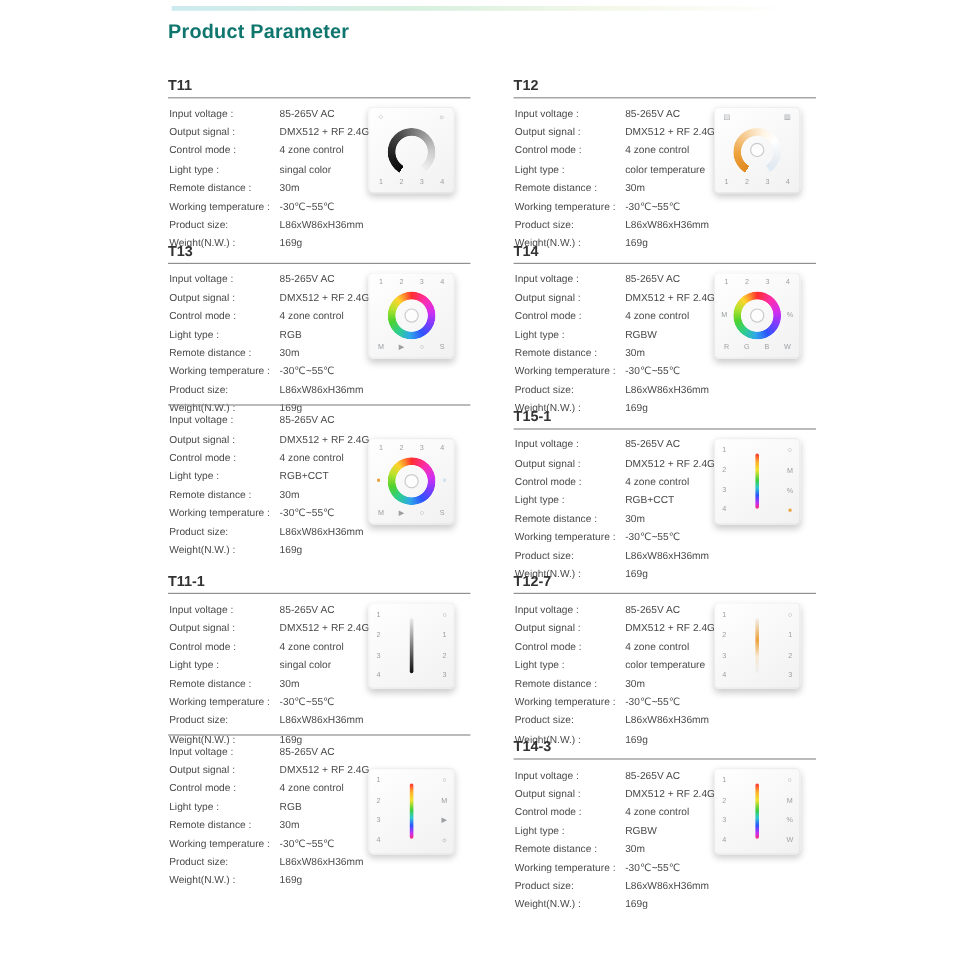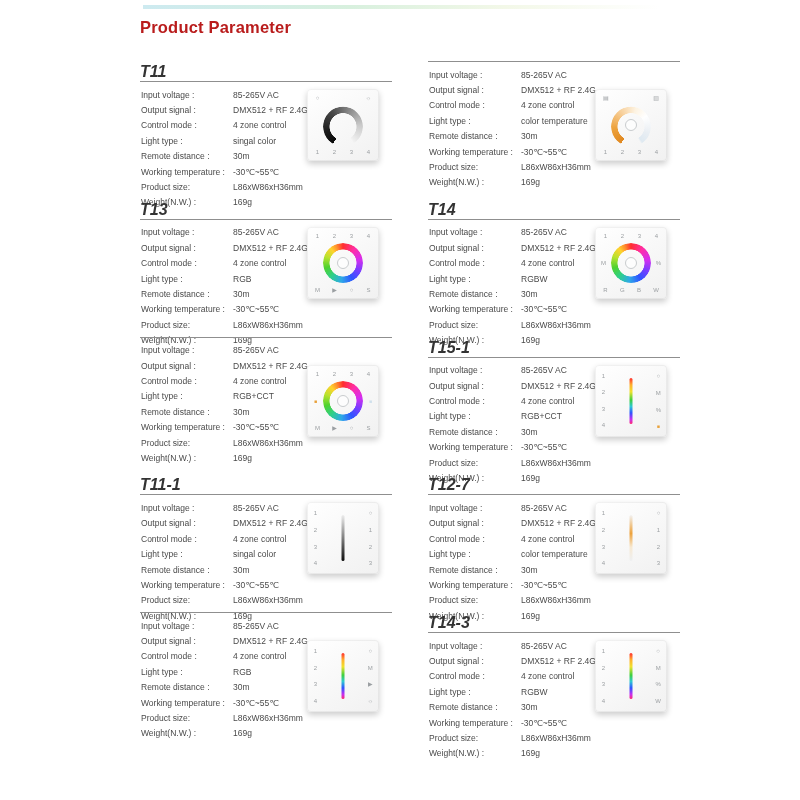--- a/index.html
+++ b/index.html
@@ -9,28 +9,28 @@
     position:relative;overflow:hidden;
     -webkit-font-smoothing:antialiased;
   }
   .page{position:absolute;inset:0;}
   .top-gradient{
     position:absolute;left:143px;top:5px;width:517px;height:4px;
     background:linear-gradient(90deg,#cdeaf0 0%,#d8f0de 40%,#f3f8e8 70%,#ffffff 100%);
   }
   .page-title{
     position:absolute;left:140px;top:18px;margin:0;
-    font-size:16.5px;font-weight:700;color:#b91c1c;letter-spacing:.2px;
+    font-size:16.5px;font-weight:700;color:#0f766e;letter-spacing:.2px;
   }
   .grid{
     position:absolute;left:140px;top:58px;
     display:grid;grid-template-columns:288px 288px;grid-auto-rows:137.75px;
   }
   .product{position:relative;width:252px;}
-  .model{padding-top:7px;font-size:16px;font-weight:700;color:#333;line-height:13px;font-style:italic;}
+  .model{padding-top:7px;font-size:12px;font-weight:700;color:#333;line-height:13px;}
   .rule{margin-top:3px;border-bottom:1px solid #8f8f8f;}
   .specs{margin-top:5px;}
   .spec-row{position:relative;height:15.4px;}
   .spec-label,.spec-value{
     position:absolute;top:50%;transform:translateY(-50%);
     font-size:8.5px;color:#4a4a4a;white-space:nowrap;line-height:1;
   }
   .spec-label{left:1px;}
   .spec-value{left:93px;}
   
@@ -139,20 +139,21 @@
               <span class="pkey">1</span>
               <span class="pkey">2</span>
               <span class="pkey">3</span>
               <span class="pkey">4</span>
             </div>
             <div class="dial dial-dim"></div>
           </div>
         </div>
   </div>
       <div class="product">
+    <div class="model">T12</div>
     <div class="rule"></div>
     <div class="specs">
           <div class="spec-row">
             <span class="spec-label">Input voltage :</span>
             <span class="spec-value">85-265V AC</span>
           </div>
           <div class="spec-row">
             <span class="spec-label">Output signal :</span>
             <span class="spec-value">DMX512 + RF 2.4G</span>
           </div>

